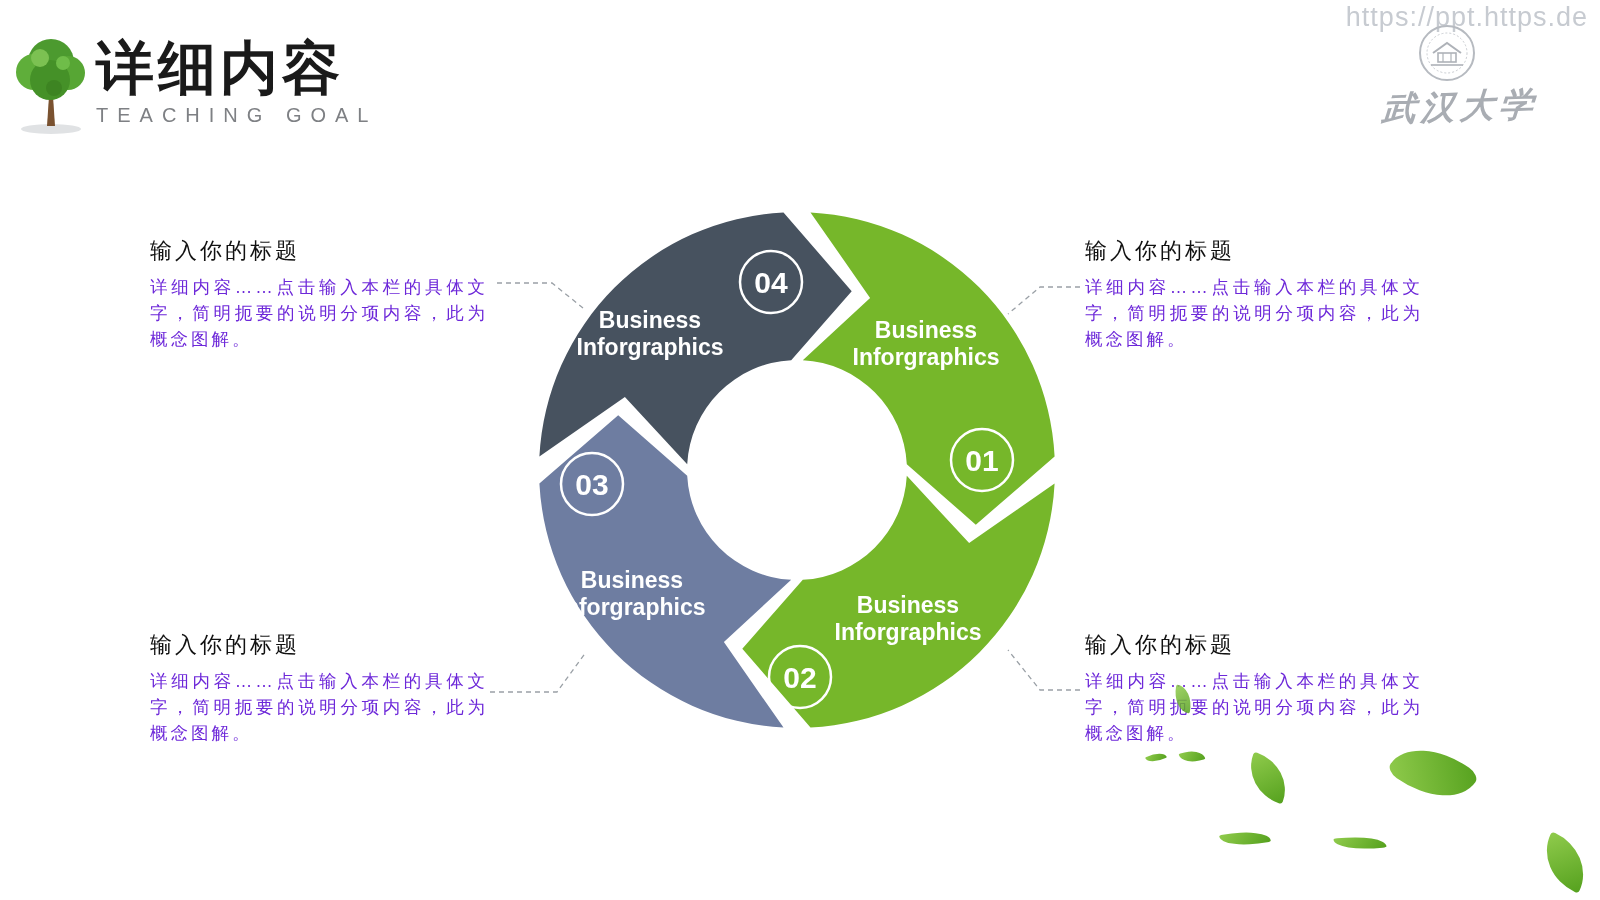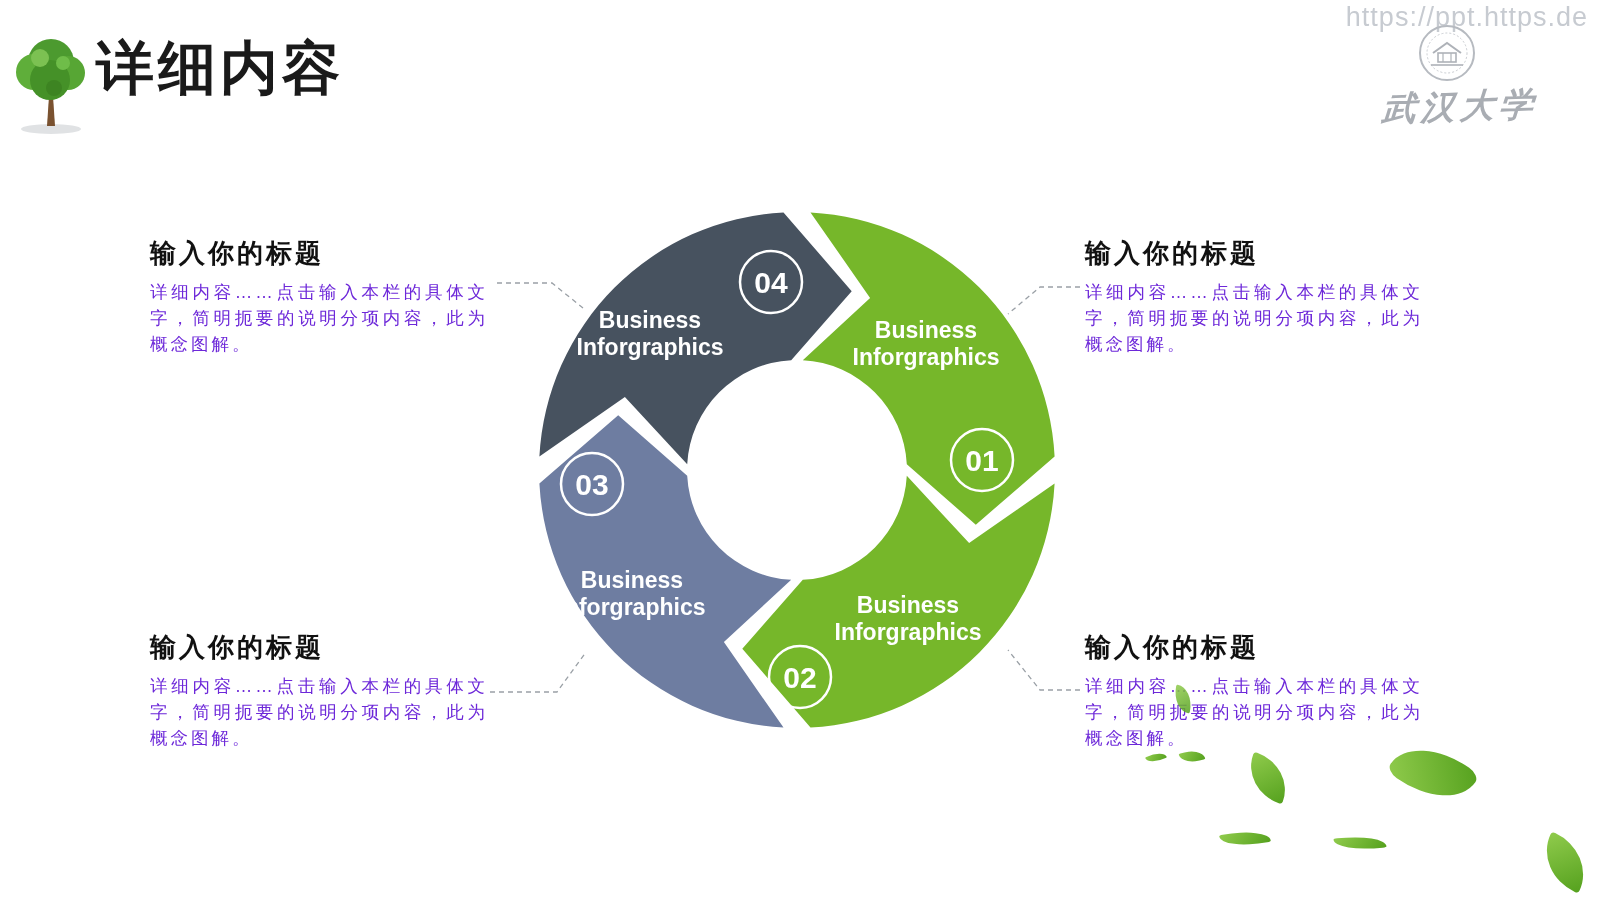--- a/index.html
+++ b/index.html
@@ -15,21 +15,21 @@
 
   
   .wm{position:absolute;top:2px;right:12px;font-size:27px;color:#c7cbd1;letter-spacing:1px;}
   .seal{position:absolute;left:1417px;top:23px;width:60px;height:60px;}
   .uni-name{position:absolute;left:1382px;top:84px;width:160px;font-size:34px;color:#a9adb3;
             font-family:"Liberation Serif","DejaVu Serif",serif;font-style:italic;font-weight:700;
             letter-spacing:5px;transform:skewX(-6deg) rotate(-2deg);}
 
   
   .callout{position:absolute;width:338px;}
-  .callout h3{margin:0 0 8px 0;font-size:26px;font-weight:700;color:#111;letter-spacing:3px;}
+  .callout h3{margin:0 0 8px 0;font-size:22px;font-weight:400;color:#111;letter-spacing:3px;}
   .callout p{margin:0;font-size:17.5px;line-height:26px;color:#6d28d9;letter-spacing:3px;text-align:justify;}
   .c-tl{left:150px;top:236px;}
   .c-tr{left:1085px;top:236px;}
   .c-bl{left:150px;top:630px;}
   .c-br{left:1085px;top:630px;}
 
   
   .diagram{position:absolute;left:527px;top:200px;width:540px;height:540px;}
   .seg-label{font-size:23px;font-weight:700;fill:#ffffff;}
   .badge-num{font-size:30px;font-weight:700;fill:#ffffff;}
@@ -53,20 +53,21 @@
     <circle cx="41" cy="32" r="23" fill="#4c9a2f"></circle>
     <circle cx="24" cy="42" r="18" fill="#5fae3a"></circle>
     <circle cx="58" cy="43" r="17" fill="#57a634"></circle>
     <circle cx="40" cy="50" r="20" fill="#459128"></circle>
     <circle cx="30" cy="28" r="9" fill="#7cc152"></circle>
     <circle cx="53" cy="33" r="7" fill="#6fbd49"></circle>
     <circle cx="44" cy="58" r="8" fill="#3d8422"></circle>
   </svg>
   <div class="title-block">
     <div class="slide-title">详细内容</div>
+    <div class="slide-sub">TEACHING GOAL</div>
   </div>
 </div>
 
 <div class="wm">https://ppt.https.de</div>
 <svg class="seal" viewBox="0 0 60 60">
   <circle cx="30" cy="30" r="27" fill="none" stroke="#b6bac0" stroke-width="2"></circle>
   <circle cx="30" cy="30" r="20" fill="none" stroke="#c9ccd1" stroke-width="1" stroke-dasharray="2 2"></circle>
   <path d="M16 30 L30 20 L44 30" fill="none" stroke="#aeb2b8" stroke-width="2"></path>
   <rect x="21" y="30" width="18" height="9" fill="none" stroke="#aeb2b8" stroke-width="1.6"></rect>
   <line x1="26" y1="30" x2="26" y2="39" stroke="#aeb2b8" stroke-width="1.2"></line>

